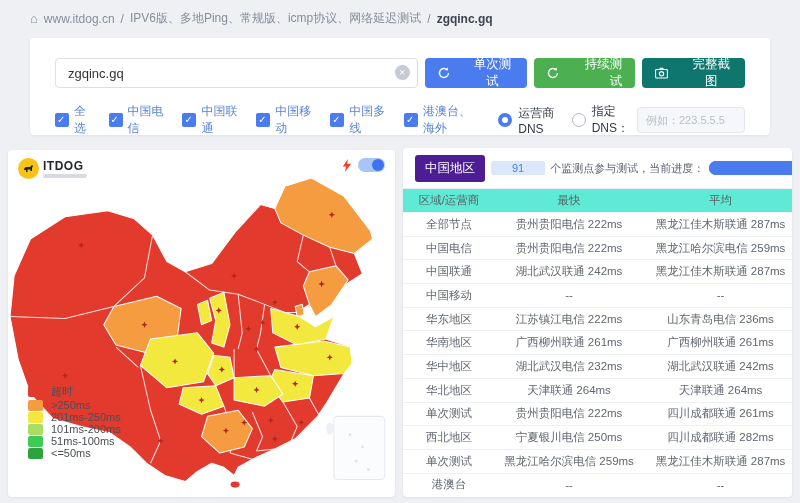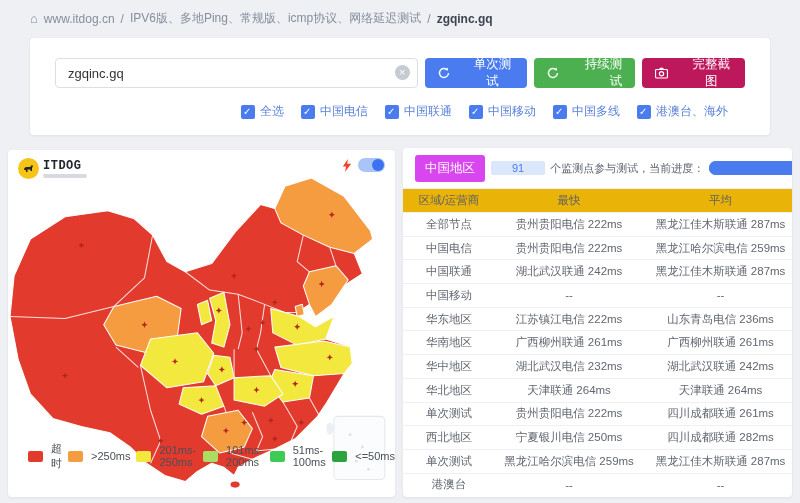--- a/index.html
+++ b/index.html
@@ -20,62 +20,62 @@
 
   
   .search-row { display:flex; align-items:center; }
   .host-wrap { position:relative; width:402px; }
   .host-input { width:100%; height:30px; border:1px solid #dcdfe6; border-radius:4px; padding:0 28px 0 12px; font-size:13px; color:#333; outline:none; font-family:inherit; }
   .clear-btn { position:absolute; right:8px; top:7px; width:15px; height:15px; border-radius:50%; background:#c6cad2; color:#fff; font-size:11px; line-height:15px; text-align:center; cursor:pointer; }
   .btn { height:30px; border:none; border-radius:4px; color:#fff; font-size:12.5px; padding:0 13px; margin-left:7px; display:inline-flex; align-items:center; gap:22px; cursor:pointer; font-family:inherit; }
   .btn svg { flex:none; }
   .btn-blue { background:#4a7cf0; }
   .btn-green { background:#4cb050;text-align:right; }
-  .btn-orange { background:#be185d; }
+  .btn-orange { background:#0f766e; }
 
   
   .filters-row { display:flex; align-items:center; margin-top:15px; font-size:12px;justify-content:flex-end; }
   .chk-item { display:flex; align-items:center; gap:5px; margin-right:17px; color:#5a82d8; cursor:pointer; }
   .chk-box { width:14px; height:14px; border-radius:2px; background:#4a7cf0; position:relative; flex:none; }
   .chk-box::after { content:"✓"; position:absolute; left:2px; top:0px; color:#fff; font-size:10px; line-height:14px; }
   .dns-group { margin-left:auto; display:flex; align-items:center; gap:6px; color:#343a46; }
   .radio { width:14px; height:14px; border-radius:50%; border:1px solid #b3bac4; background:#fff; flex:none; cursor:pointer; }
   .radio.selected { border:4px solid #4a7cf0; }
   .dns-label { cursor:pointer; }
   .dns-input { width:108px; height:26px; border:1px solid #e4e7ed; background:#f5f7fa; border-radius:4px; font-size:11px; padding:0 8px; color:#8a919c; font-family:inherit; }
   .dns-input::placeholder { color:#b9bfc8; }
 
   
-  .map-head { position:absolute; left:10px; top:8px; right:10px; display:flex; align-items:flex-start;font-family:Liberation Mono, monospace; }
+  .map-head { position:absolute; left:10px; top:8px; right:10px; display:flex; align-items:flex-start; }
   .logo { display:flex; align-items:center; gap:4px; }
   .logo-badge { width:21px; height:21px; border-radius:50%; background:#f6c317; display:flex; align-items:center; justify-content:center; }
   .logo-txt { line-height:1; }
   .logo-name { font-size:12px; font-weight:bold; color:#23282f; letter-spacing:.5px; }
   .logo-sub { margin-top:2px; width:44px; height:4px; border-radius:2px; background:#d7dbe1; }
   .map-tools { margin-left:auto; display:flex; align-items:center; gap:6px; }
   .toggle { width:27px; height:14px; border-radius:7px; background:#a9c4f7; position:relative; cursor:pointer; }
   .toggle .knob { position:absolute; right:1px; top:1px; width:12px; height:12px; border-radius:50%; background:#3d73ee; }
   .map-svg { position:absolute; left:0; top:24px; right:0; bottom:0; }
-  .legend { position:absolute; left:20px; bottom:26px; display:flex; flex-direction:row; gap:6px; }
+  .legend { position:absolute; left:20px; bottom:38px; display:flex; flex-direction:column; }
   .legend-item { display:flex; align-items:center; gap:8px; font-size:11px; color:#4a4f57; }
   .legend-swatch { width:15px; height:11px; border-radius:2px; flex:none; }
 
   
   .res-head { height:40px; display:flex; align-items:center; padding:0 10px 0 12px; }
   .tab { font-size:12.5px; color:#5c6370; padding:5px 10px; border-radius:3px; cursor:pointer; margin-right:6px; white-space:nowrap; }
-  .tab.active { background:#d946ef; color:#fff; }
+  .tab.active { background:#4c1d95; color:#fff; }
   .mon-info { margin-left:auto; display:flex; align-items:center; gap:5px; font-size:11px; color:#5c6370; white-space:nowrap; }
   .mon-count { background:#dbe7fb; color:#4a7cf0; padding:1px 21px; border-radius:2px; font-size:11px; }
   .progress { width:112px; height:14px; border-radius:7px; background:#4a7cf0; position:relative; overflow:hidden; }
   .progress-fill { position:absolute; inset:0; background:#4a7cf0; display:flex; align-items:center; justify-content:center; color:#fff; font-size:9.5px; }
 
   .tbl { width:100%; font-size:11.5px; }
   .tbl-row { display:grid; grid-template-columns:92px 148px 155px 1fr; border-top:1px solid #eef0f4; height:23.7px; align-items:center; }
   .tbl-row > div { text-align:center; overflow:hidden; white-space:nowrap; color:#606670; }
-  .tbl-header { background:#eab308; border-top:1px solid #edf0f4; color:#5b6168; height:24px; }
+  .tbl-header { background:#5eead4; border-top:1px solid #edf0f4; color:#5b6168; height:24px; }
   .tbl-header > div { color:#5b6168; }
 </style>
 </head>
 <body>
 
 <div class="topbar">
   <span class="home">⌂</span>
   <a href="#">www.itdog.cn</a>
   <span>/</span>
   <span>IPV6版、多地Ping、常规版、icmp协议、网络延迟测试</span>
@@ -132,20 +132,27 @@
       </span>
       <span class="chk-item">
         <span class="chk-box"></span>
         <span>中国多线</span>
       </span>
       <span class="chk-item">
         <span class="chk-box"></span>
         <span>港澳台、海外</span>
       </span>
 
+    <span class="dns-group">
+      <span class="radio selected"></span>
+      <span class="dns-label">运营商DNS</span>
+      <span class="radio" style="margin-left:8px"></span>
+      <span class="dns-label">指定DNS：</span>
+      <input class="dns-input" disabled="" placeholder="例如：223.5.5.5" style="">
+    </span>
   </div>
 </div>
 
 <div class="card map-card">
   <div class="map-head">
     <div class="logo">
       <span class="logo-badge">
         <svg width="13" height="13" viewBox="0 0 13 13">
             <path d="M2 8 q0 -3 3 -3 h3 l2 -2 1 1 -1 2 v3 h-1.5 v-1.5 h-3 V10 H4 V8 Z" fill="#22242a"></path>
           </svg>

